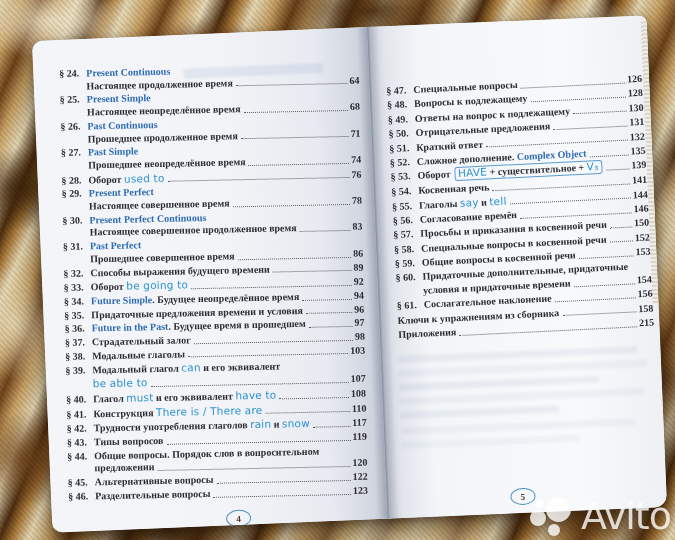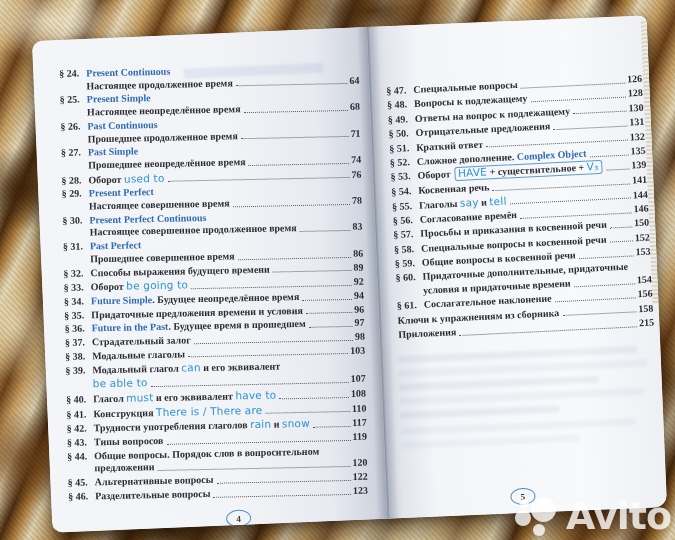--- a/index.html
+++ b/index.html
@@ -100,21 +100,21 @@
   .watermark{
     position:absolute;right:4px;bottom:2px;display:flex;align-items:center;gap:7px;
     color:rgba(255,255,255,.8);z-index:50;
   }
   .wm-dots{position:relative;width:44px;height:44px;}
   .wm-dots i{position:absolute;border-radius:50%;background:rgba(255,255,255,.8);}
   .wm-c1{width:25px;height:25px;left:16px;top:3px;}
   .wm-c2{width:16px;height:16px;left:0px;top:16px;}
   .wm-c3{width:12px;height:12px;left:18px;top:30px;}
   .wm-c4{width:9px;height:9px;left:5px;top:5px;}
-  .wm-text{font-family:"DejaVu Sans",sans-serif;font-weight:bold;font-size:38px;letter-spacing:-1px;line-height:44px;}
+  .wm-text{font-family:"DejaVu Sans",sans-serif;font-weight:normal;font-size:38px;letter-spacing:-1px;line-height:44px;}
 </style>
 </head>
 <body>
 
 <div class="fabric"></div>
 <div class="fabric-noise"></div>
 
 <div class="book">
   <div class="page-left"></div>
   <div class="page-right"></div>

